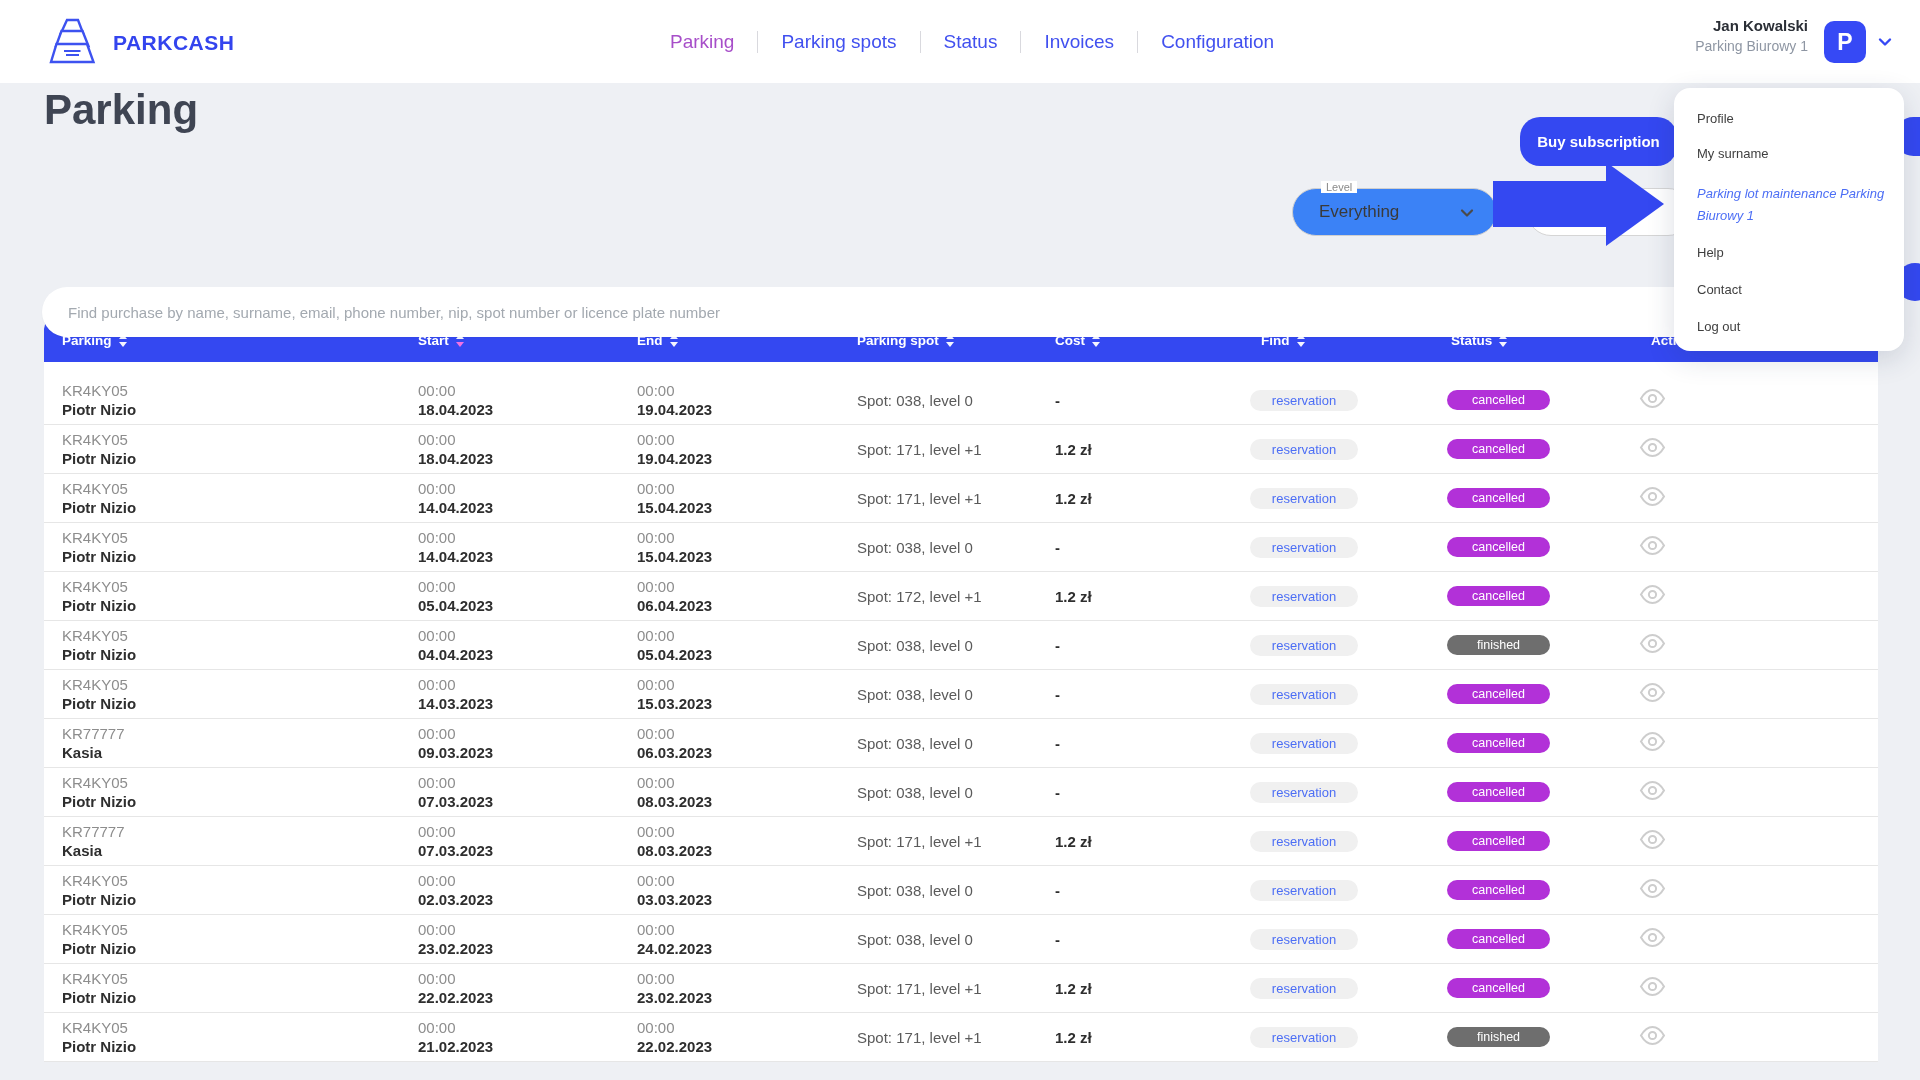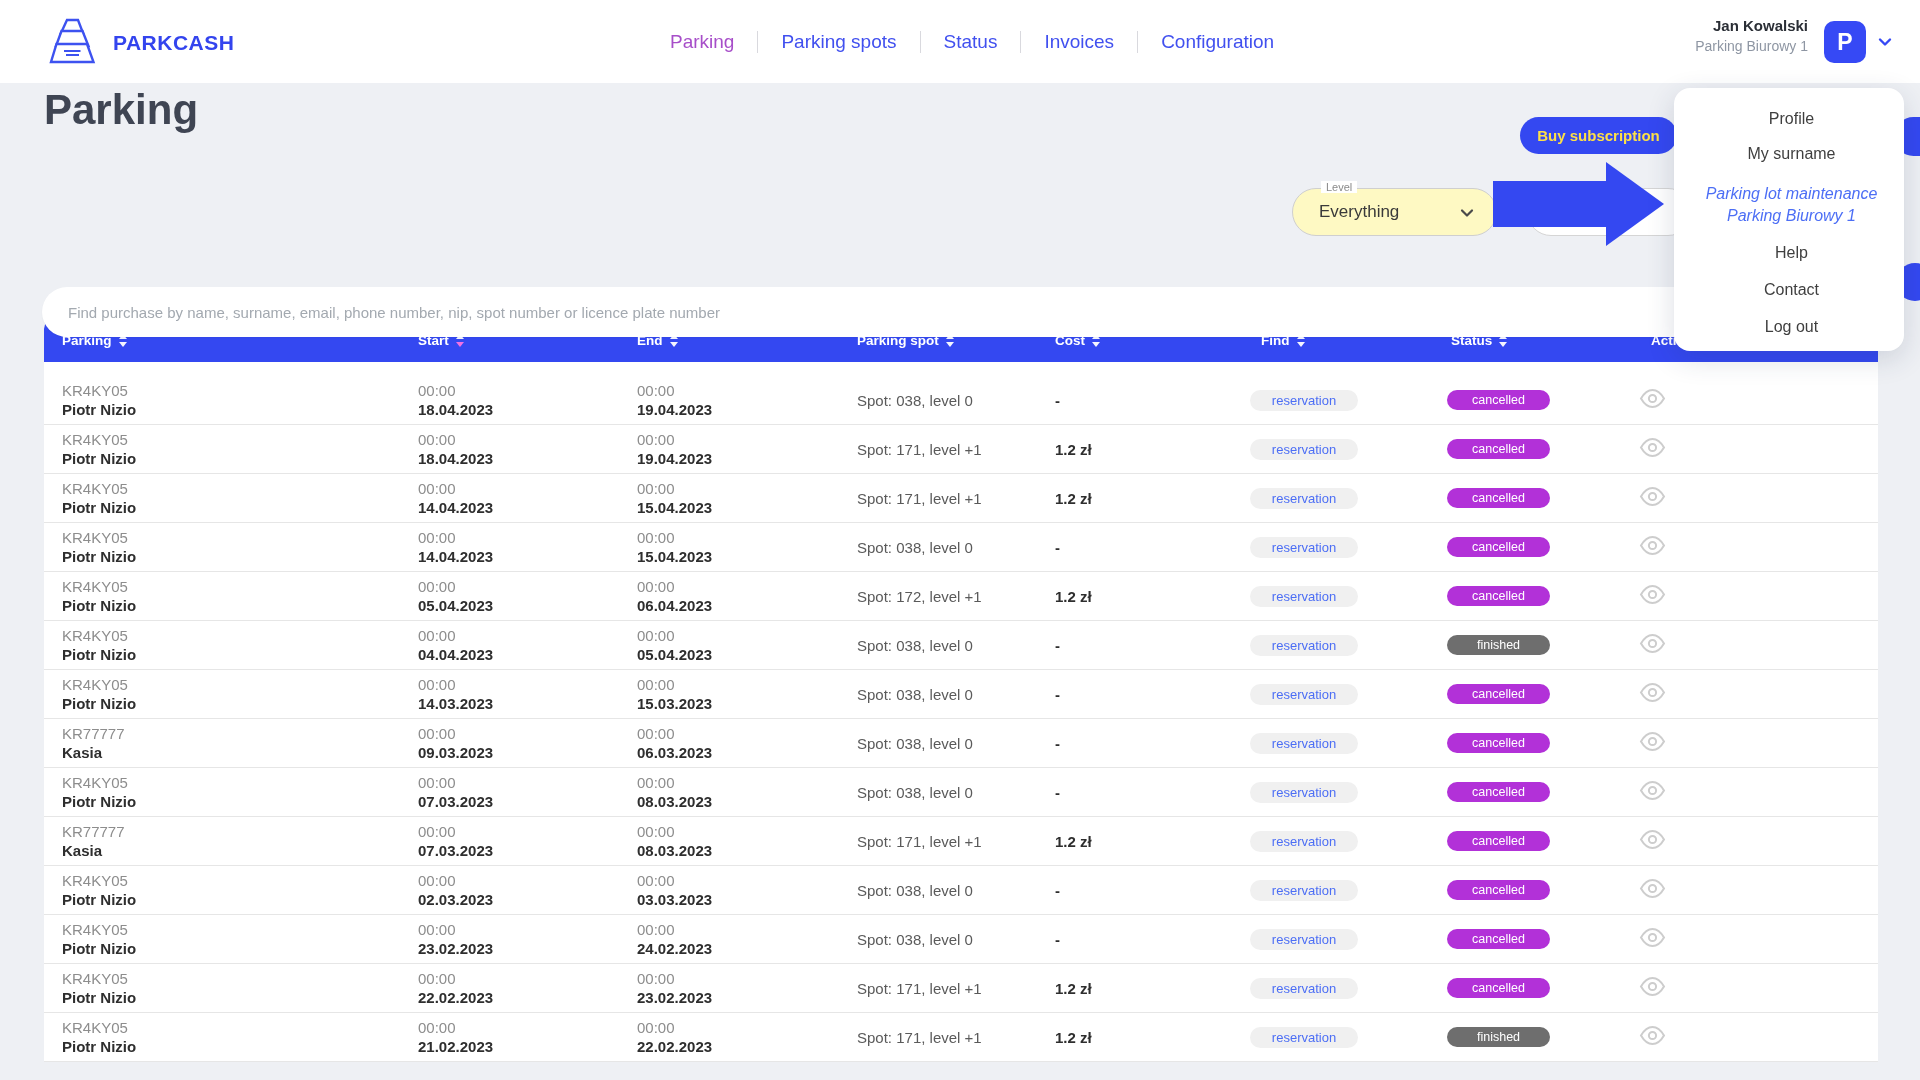--- a/index.html
+++ b/index.html
@@ -17,27 +17,27 @@
   .user-block { position:absolute; right:112px; top:17px; text-align:right; line-height:18px; }
   .user-name { font-size:15px; font-weight:bold; color:#2b2f36; }
   .user-parking { font-size:14px; color:#8e96a3; margin-top:2px; }
   .avatar { position:absolute; left:1824px; top:21px; width:42px; height:42px; border-radius:10px;
     background:#3649f5; color:#fff; font-size:23px; font-weight:bold;
     display:flex; align-items:center; justify-content:center; }
   .user-chevron { position:absolute; left:1876px; top:33px; }
 
   
   .page-title { position:absolute; left:44px; top:86px; font-size:42px; color:#3f4553; z-index:2; }
-  .btn-buy { position:absolute; left:1520px; top:117px; width:157px; height:37px; border-radius:20px;
-    background:#3448f1; color:#fde047; font-size:15px; font-weight:bold;
+  .btn-buy { position:absolute; left:1520px; top:117px; width:157px; height:49px; border-radius:20px;
+    background:#3448f1; color:#ffffff; font-size:15px; font-weight:bold;
     display:flex; align-items:center; justify-content:center; z-index:10; cursor:pointer; }
   .btn-fragment-top { position:absolute; left:1894px; top:117px; width:62px; height:39px;
     border-radius:20px; background:#3448f1; z-index:5; }
   .select-level { position:absolute; left:1292px; top:188px; width:205px; height:48px;
-    border-radius:24px; background:#fef9c3; border:1px solid #cfcfcf; z-index:8; cursor:pointer; }
+    border-radius:24px; background:#3b82f6; border:1px solid #cfcfcf; z-index:8; cursor:pointer; }
   .select-label { position:absolute; top:-8px; left:28px; font-size:11px; color:#8a8a8a;
     background:#fff; padding:0 5px; }
   .select-value { position:absolute; left:26px; top:0; line-height:46px; font-size:17px; color:#3a3a3a; }
   .select-chevron { position:absolute; right:20px; top:15px; }
   .select-hidden { position:absolute; left:1527px; top:188px; width:165px; height:48px;
     border-radius:24px; background:#fff; border:1px solid #d5d5d5; z-index:7; }
   .searchbar { position:absolute; left:42px; top:254px; width:1836px; height:50px; border-radius:25px;
     background:#fff; z-index:6; box-shadow:0 1px 2px rgba(0,0,0,.04);margin-top:33px; }
   .searchbar input { width:100%; height:100%; border:none; outline:none; background:transparent;
     border-radius:25px; padding-left:26px; font-size:15px; color:#3a3a3a;
@@ -49,21 +49,21 @@
   
   .arrow-body { position:absolute; left:1493px; top:181px; width:114px; height:46px;
     background:#3448f1; z-index:40; }
   .arrow-head { position:absolute; left:1606px; top:162px; width:0; height:0; z-index:40;
     border-top:42px solid transparent; border-bottom:42px solid transparent;
     border-left:58px solid #3448f1; }
 
   
   .menu { position:absolute; left:1674px; top:88px; width:230px; border-radius:16px; background:#fff;
     box-shadow:0 8px 28px rgba(40,50,90,.16); z-index:50; padding:20px 18px 13px 23px; }
-  .menu-item { font-size:16px; color:#3f3f3f; line-height:22px; cursor:pointer;text-align:center; }
+  .menu-item { font-size:13px; color:#3f3f3f; line-height:22px; cursor:pointer; }
   .menu-item.highlight { color:#4c6ef5; }
   .menu-item:nth-child(1) { margin-bottom:13px; }
   .menu-item:nth-child(2) { margin-bottom:18px; }
   .menu-item:nth-child(3) { margin-bottom:15px;font-style:italic; }
   .menu-item:nth-child(4) { margin-bottom:15px; }
   .menu-item:nth-child(5) { margin-bottom:15px; }
 
   
   .table { position:absolute; left:44px; top:319px; width:1834px; z-index:1; }
   .grid-cols { display:grid;

